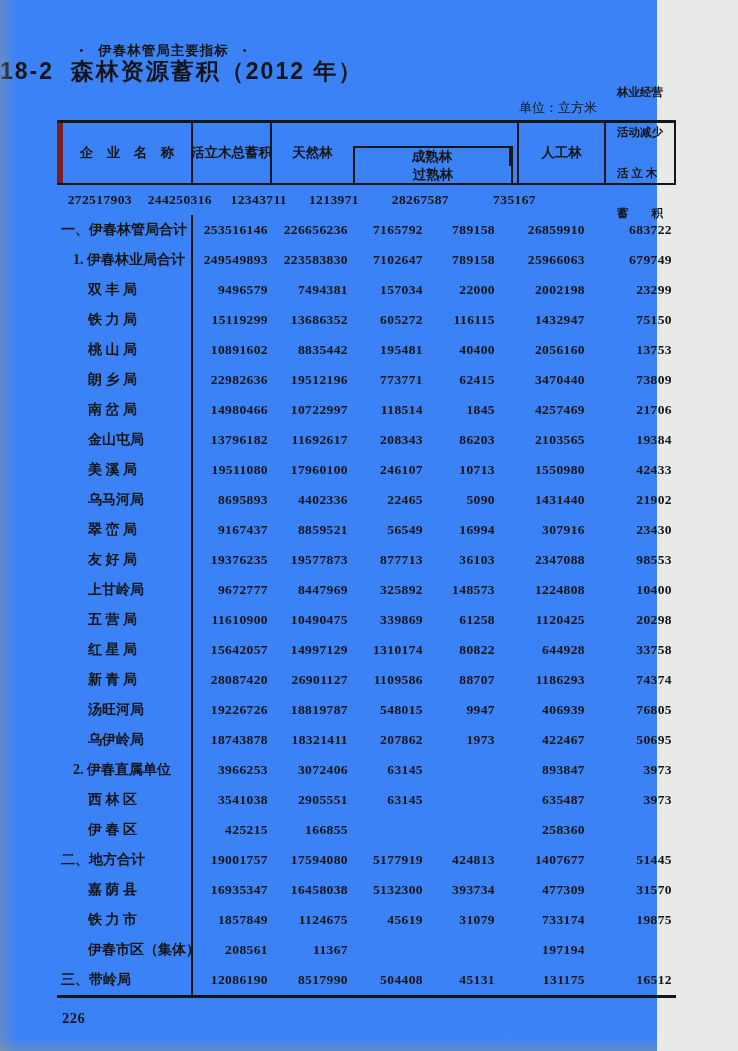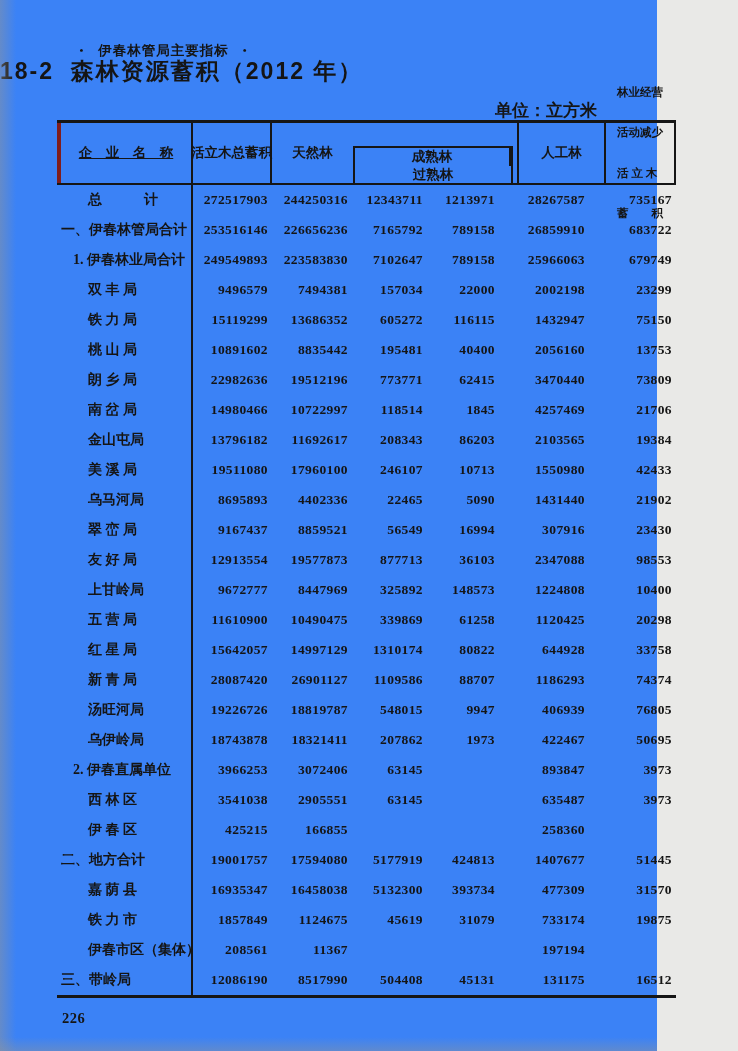--- a/index.html
+++ b/index.html
@@ -32,38 +32,38 @@
   }
   .running-header .dot{font-size:11px;vertical-align:1px;}
   .running-header .rh-text{margin:0 14px;}
   .doc-title{
     position:absolute;left:0;top:56px;width:100%;
     text-align:left;font-family:"Liberation Sans","DejaVu Sans",sans-serif;
     font-size:23px;font-weight:bold;letter-spacing:2px;white-space:pre;
   }
   .unit-note{
     position:absolute;top:99px;right:60px;
-    font-size:17px;font-weight:bold;white-space:pre;
+    font-size:13px;font-weight:normal;white-space:pre;
   }
   
   .tbl{
     position:absolute;left:57px;top:120px;width:619px;
   }
   .thead{
     position:relative;height:60px;
     border-top:3px solid #161616;
     border-bottom:2px solid #161616;
     box-sizing:content-box;
   }
   .hc{
     position:absolute;top:0;height:100%;
     display:flex;align-items:center;justify-content:center;
     font-size:13.5px;font-weight:bold;white-space:pre;box-sizing:border-box;
   }
-  .hc1{left:0;width:136px;border-left:4px solid #7f1d1d;border-right:2px solid #161616;text-decoration:underline;}
+  .hc1{left:0;width:136px;border-left:6px solid #7f1d1d;border-right:2px solid #161616;}
   .hc2{left:136px;width:79px;border-right:2px solid #161616;}
   .hc3{left:215px;width:81px;}
   .hsub{
     position:absolute;left:296px;top:23px;width:160px;height:37px;
     border:2px solid #161616;border-bottom:none;display:flex;box-sizing:border-box;flex-direction:column;
   }
   .hsub .hsc{
     flex:1;display:flex;align-items:center;justify-content:center;
     font-size:13.5px;font-weight:bold;white-space:pre;
   }
@@ -128,21 +128,20 @@
           <div>林业经营</div>
           <div>活动减少</div>
           <div>活 立 木</div>
           <div>蓄　　积</div>
         </div>
       </div>
       <div class="hc hc6">人工林</div>
     </div>
     <div class="tbody">
         <div class="trow">
-          <div class="c lab ind2">总　　　计</div>
           <div class="c num w2">272517903</div>
           <div class="c num w3">244250316</div>
           <div class="c num w4">12343711</div>
           <div class="c num w5">1213971</div>
           <div class="c num w6">28267587</div>
           <div class="c num w7">735167</div>
         </div>
         <div class="trow">
           <div class="c lab ind0">一、伊春林管局合计</div>
           <div class="c num w2">253516146</div>
@@ -237,21 +236,21 @@
           <div class="c lab ind2">翠 峦 局</div>
           <div class="c num w2">9167437</div>
           <div class="c num w3">8859521</div>
           <div class="c num w4">56549</div>
           <div class="c num w5">16994</div>
           <div class="c num w6">307916</div>
           <div class="c num w7">23430</div>
         </div>
         <div class="trow">
           <div class="c lab ind2">友 好 局</div>
-          <div class="c num w2">12913554</div>
+          <div class="c num w2">19376235</div>
           <div class="c num w3">19577873</div>
           <div class="c num w4">877713</div>
           <div class="c num w5">36103</div>
           <div class="c num w6">2347088</div>
           <div class="c num w7">98553</div>
         </div>
         <div class="trow">
           <div class="c lab ind2">上甘岭局</div>
           <div class="c num w2">9672777</div>
           <div class="c num w3">8447969</div>

